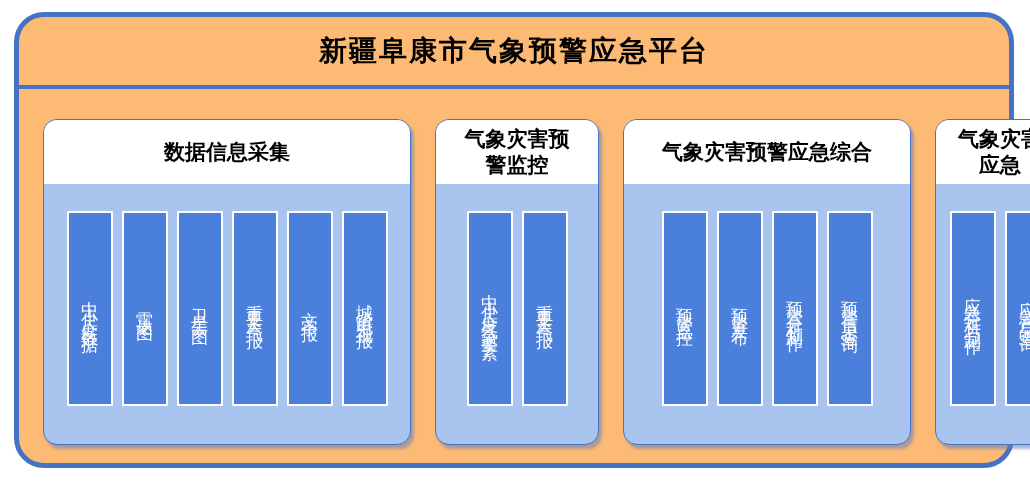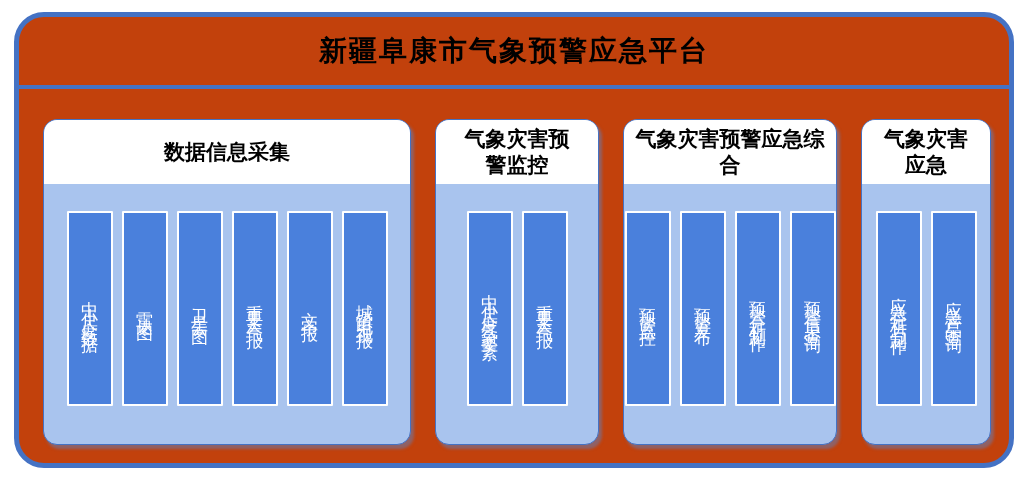--- a/index.html
+++ b/index.html
@@ -4,21 +4,21 @@
 <style>
   * { margin: 0; padding: 0; box-sizing: border-box; }
   html, body { width: 1030px; height: 484px; background: #ffffff; }
   body { font-family: "Liberation Sans", "DejaVu Sans", sans-serif; position: relative; overflow: hidden; }
 
   .frame {
     position: absolute;
     left: 14px; top: 12px; right: 16px; bottom: 16px;
     border: 5px solid #4472C4;
     border-radius: 30px;
-    background: #c2410c;
+    background: #fdba74;
   }
 
   .title-band {
     height: 72px;
     display: flex; align-items: center; justify-content: center;
     border-bottom: 4px solid #4472C4;
   }
   .title-band h1 {
     font-size: 28px; font-weight: 700; color: #000000;
     letter-spacing: 2px; white-space: nowrap;
@@ -36,21 +36,21 @@
     border-radius: 14px;
     background: #A9C4EE;
     overflow: hidden;
     box-shadow: 3px 4px 3px rgba(100,125,180,0.55);
     height: 326px;
     display: flex; flex-direction: column;
     flex: 0 0 auto;
   }
   .panel:nth-child(1) { width: 368px; }
   .panel:nth-child(2) { width: 164px; }
-  .panel:nth-child(3) { width: 214px; }
+  .panel:nth-child(3) { width: 288px; }
   .panel:nth-child(4) { width: 130px; }
 
   .panel-header {
     background: #ffffff;
     min-height: 64px;
     display: flex; align-items: center; justify-content: center;
     text-align: center;
     padding: 4px 6px;
   }
   .panel-header .hdr-text {

